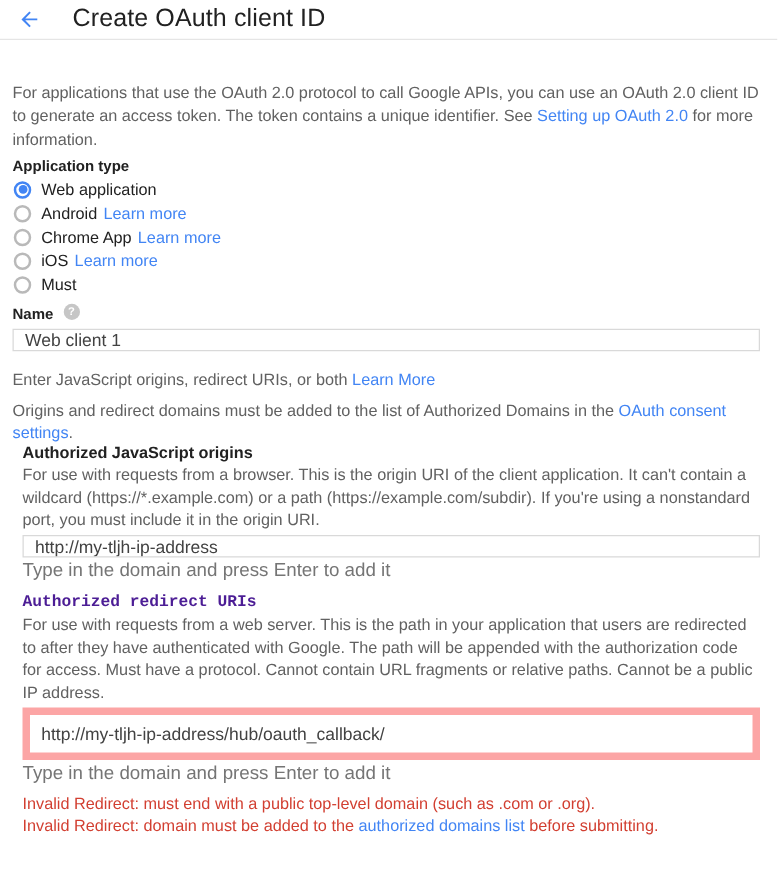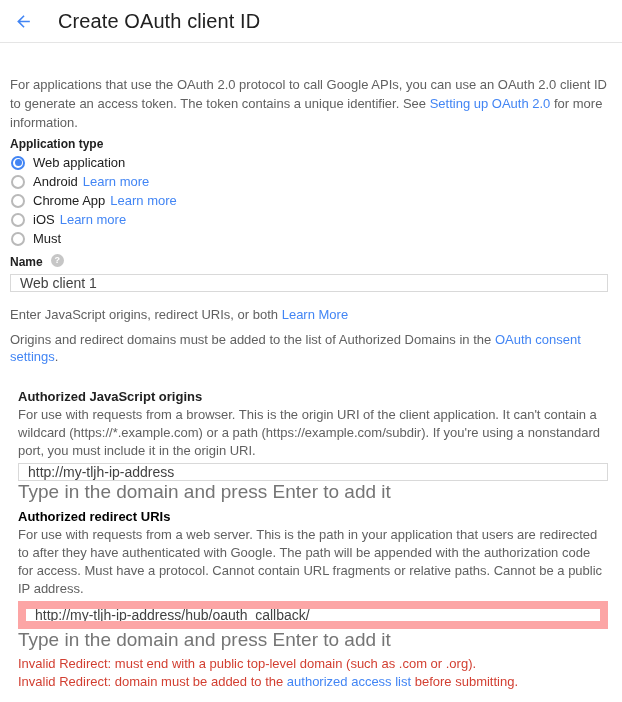--- a/index.html
+++ b/index.html
@@ -6,21 +6,21 @@
   html,body { width:622px; height:702px; overflow:hidden; }
   body {
     font-family:"Liberation Sans", sans-serif;
     font-size:13px;
     color:#212121;
     background:#ffffff;
   }
   a.link { color:#4285f4; text-decoration:none; cursor:pointer; }
 
   
-  .header { height:43px; display:flex; align-items:center; padding-left:11px; border-bottom:1px solid #e5e5e5; }
+  .header { height:32px; display:flex; align-items:center; padding-left:11px; border-bottom:1px solid #e5e5e5; }
   .back-btn { width:24px; height:24px; display:flex; align-items:center; justify-content:center; cursor:pointer; flex:none; }
   .page-title { margin-left:23px; font-size:20px; font-weight:normal; color:#212121; letter-spacing:0.1px; }
 
   .content { padding:0 14px 0 10px; }
 
   
   .intro { margin-top:32px; line-height:19px; color:#616161; max-width:600px; }
 
   
   .app-type { margin-top:4px; }
@@ -49,28 +49,28 @@
     border:1px solid #d9d9d9; padding:0 9px;
     font-family:"Liberation Sans", sans-serif; font-size:14px; color:#424242;
     background:#fff; outline:none;
   }
 
   
   .restrictions { margin-top:14px; }
   .restr-line1 { margin-top:3px; color:#616161; line-height:17px; }
   .restr-line2 { margin-top:8px; color:#616161; line-height:17px; }
 
-  .subsection { margin-left:8px; margin-top:24px; }
+  .subsection { margin-left:8px; margin-top:0; }
   .subsection.redirect { margin-top:10px; }
   .sub-heading { font-weight:bold; font-size:13px; color:#212121; line-height:16px; }
-  .sub-heading.error { color:#000000; }
+  .sub-heading.error { color:#4c1d95;font-family:Liberation Mono, monospace; }
   .sub-desc { margin-top:1px; color:#616161; line-height:18px; max-width:592px; }
   .sub-input { margin-top:3px; }
-  .sub-input.error { border:8px solid #fca5a5; height:28px; }
-  .hint { margin-top:3px; color:#757575; font-size:19px; line-height:15px; }
+  .sub-input.error { border:6px solid #fca5a5; height:42px; }
+  .hint { margin-top:3px; color:#757575; font-size:15px; line-height:15px; }
 
   .errors { margin-top:8px; color:#d23f31; line-height:18px; }
 </style>
 </head>
 <body>
 
 <div class="header">
   <div class="back-btn">
     <span style="display:flex;">
       <svg width="19" height="19" viewBox="0 0 24 24" fill="#4285f4">
@@ -134,17 +134,17 @@
       <div class="hint">Type in the domain and press Enter to add it</div>
     </div>
 
     <div class="subsection redirect">
       <div class="sub-heading error">Authorized redirect URIs</div>
       <div class="sub-desc">For use with requests from a web server. This is the path in your application that users are redirected to after they have authenticated with Google. The path will be appended with the authorization code for access. Must have a protocol. Cannot contain URL fragments or relative paths. Cannot be a public IP address.</div>
       <input class="text-input sub-input error" type="text" value="http://my-tljh-ip-address/hub/oauth_callback/" style="">
       <div class="hint">Type in the domain and press Enter to add it</div>
       <div class="errors">
         <div>Invalid Redirect: must end with a public top-level domain (such as .com or .org).</div>
-        <div><span>Invalid Redirect: domain must be added to the </span><a class="link">authorized access list</a><span> before submitting.</span></div>
+        <div><span>Invalid Redirect: domain must be added to the </span><a class="link">authorized domains list</a><span> before submitting.</span></div>
       </div>
     </div>
   </div>
 </div>
 
 </body></html>

